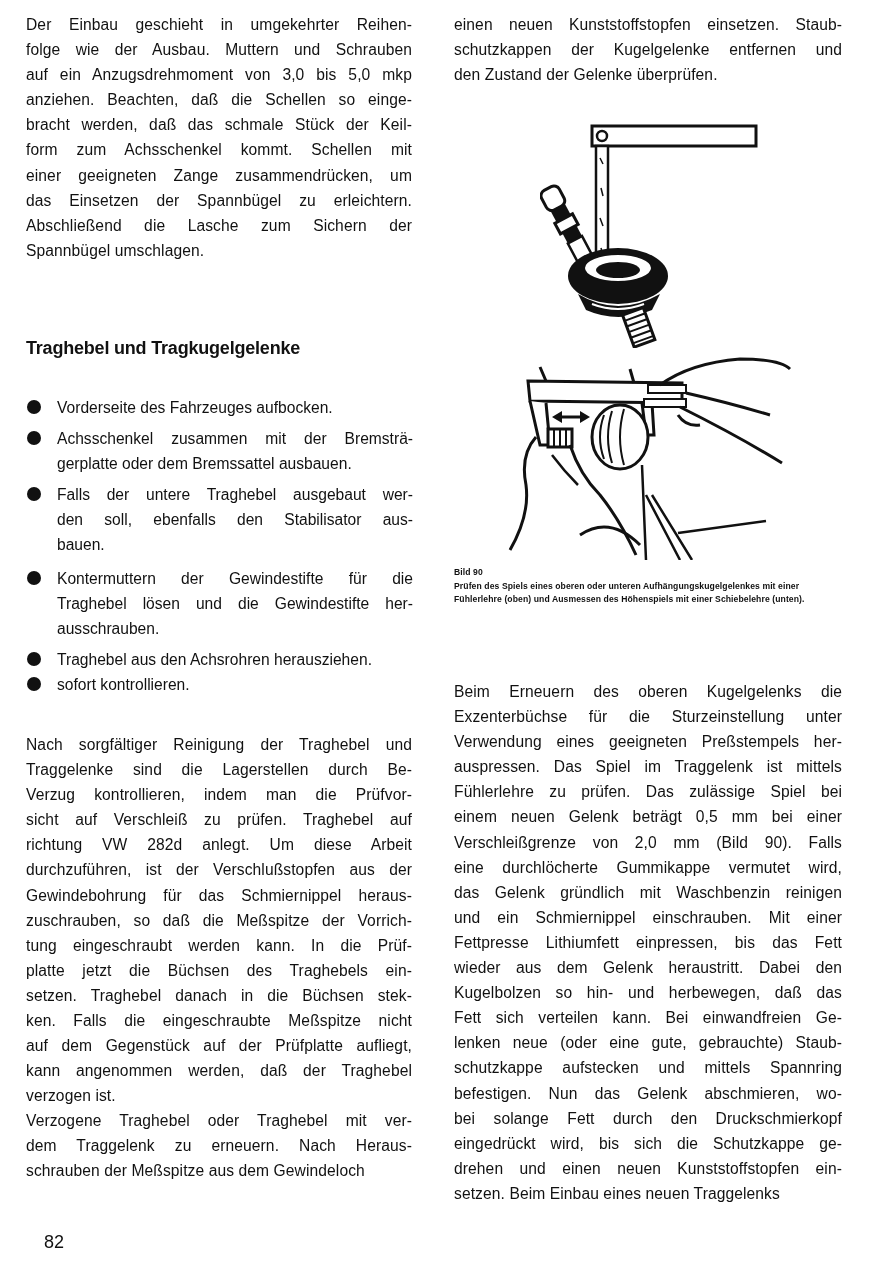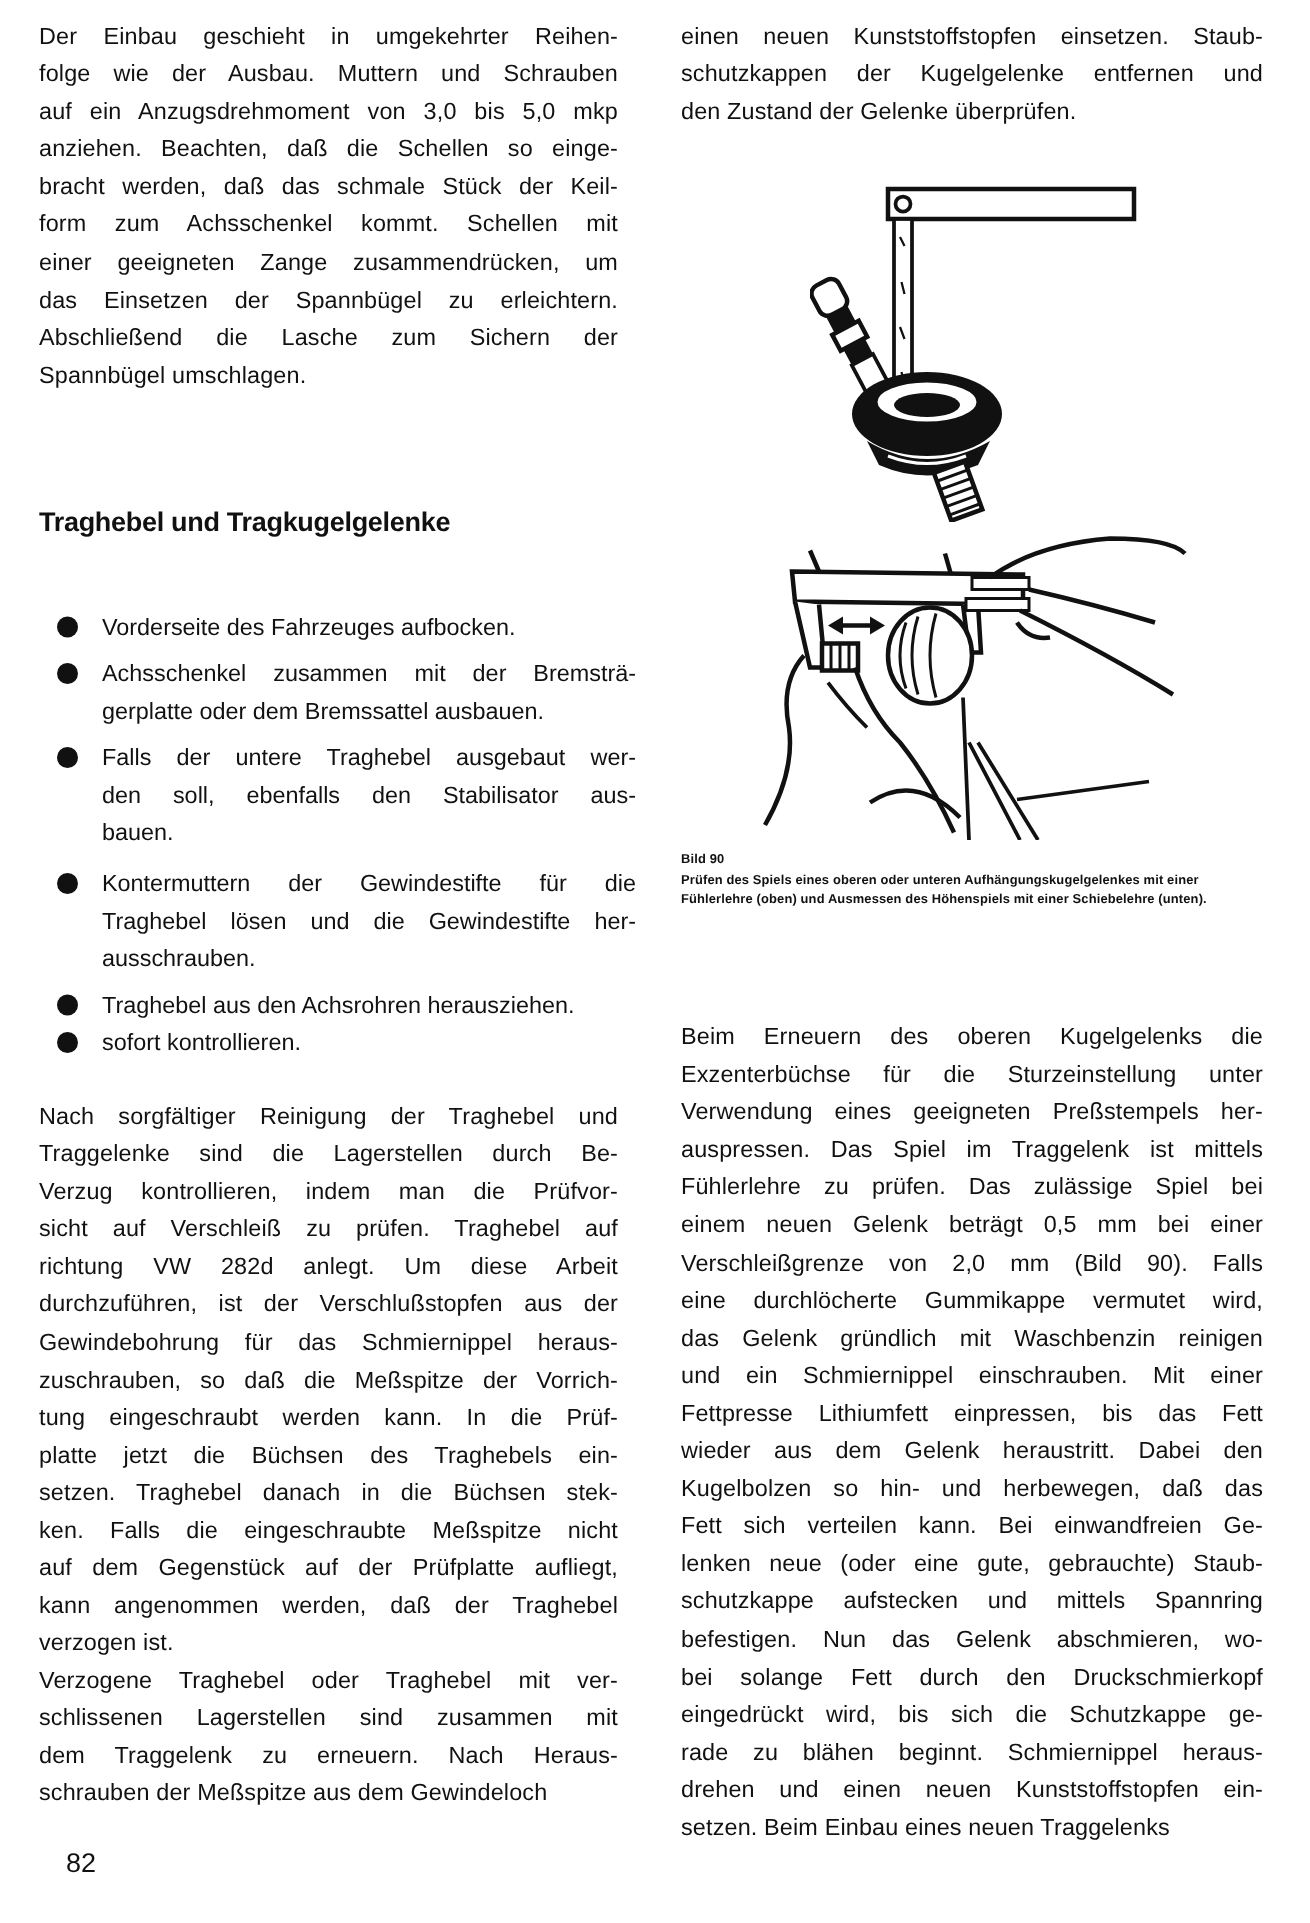--- a/index.html
+++ b/index.html
@@ -15,21 +15,21 @@
     font-size: 15.6px; line-height: 25.1px; margin: 0;
     text-align: justify; text-align-last: left;
     letter-spacing: 0.1px;
   }
   .line { display: block; text-align: justify; text-align-last: justify; }
   .line.last { text-align-last: left; }
   h2.section-title {
     position: absolute; left: 26px; top: 338px; margin: 0;
     font-size: 18px; font-weight: bold; letter-spacing: -0.2px;
   }
-  ul.steps { position: absolute; left: 26px; top: 394px; width: 386px; margin: 12px; padding: 0; list-style: none; }
+  ul.steps { position: absolute; left: 26px; top: 394px; width: 386px; margin: 1px; padding: 0; list-style: none; }
   ul.steps li { position: relative; padding-left: 30px; font-size: 15.6px; line-height: 25.1px; }
   ul.steps li .bullet {
     position: absolute; left: 0; top: 5px; width: 14px; height: 14px;
     background: #111; border-radius: 50%;
   }
   .fig { position: absolute; }
   .caption {
     position: absolute; left: 454px; top: 566px; width: 392px;
     font-size: 8.6px; line-height: 13.5px; font-weight: bold; letter-spacing: 0.1px;
   }
@@ -103,21 +103,20 @@
       <span class="line">ken. Falls die eingeschraubte Meßspitze nicht</span>
       <span class="line">auf dem Gegenstück auf der Prüfplatte aufliegt,</span>
       <span class="line">kann angenommen werden, daß der Traghebel</span>
       <span class="line last">verzogen ist.</span>
     </p>
 </div>
 
 <div class="col" style="left:26px; top:1108px; width:386px;">
   <p class="p" id="left-para3">
       <span class="line">Verzogene Traghebel oder Traghebel mit ver-</span>
-      <span class="line">schlissenen Lagerstellen sind zusammen mit</span>
       <span class="line">dem Traggelenk zu erneuern.  Nach Heraus-</span>
       <span class="line last">schrauben der Meßspitze aus dem Gewindeloch</span>
     </p>
 </div>
 
 <div class="col col-right">
   <p class="p" id="right-intro">
       <span class="line">einen neuen Kunststoffstopfen einsetzen. Staub-</span>
       <span class="line">schutzkappen der Kugelgelenke entfernen und</span>
       <span class="line last">den Zustand der Gelenke überprüfen.</span>
@@ -203,19 +202,18 @@
       <span class="line">und ein Schmiernippel einschrauben. Mit einer</span>
       <span class="line">Fettpresse Lithiumfett einpressen, bis das Fett</span>
       <span class="line">wieder aus dem Gelenk heraustritt. Dabei den</span>
       <span class="line">Kugelbolzen so hin- und herbewegen, daß das</span>
       <span class="line">Fett sich verteilen kann. Bei einwandfreien Ge-</span>
       <span class="line">lenken neue (oder eine gute, gebrauchte) Staub-</span>
       <span class="line">schutzkappe aufstecken und mittels Spannring</span>
       <span class="line">befestigen. Nun das Gelenk abschmieren, wo-</span>
       <span class="line">bei solange Fett durch den Druckschmierkopf</span>
       <span class="line">eingedrückt wird, bis sich die Schutzkappe ge-</span>
-      <span class="line">rade zu blähen beginnt. Schmiernippel heraus-</span>
       <span class="line">drehen und einen neuen Kunststoffstopfen ein-</span>
       <span class="line last">setzen. Beim Einbau eines neuen Traggelenks</span>
     </p>
 </div>
 
 <div class="page-num">82</div>
 
 </body></html>

